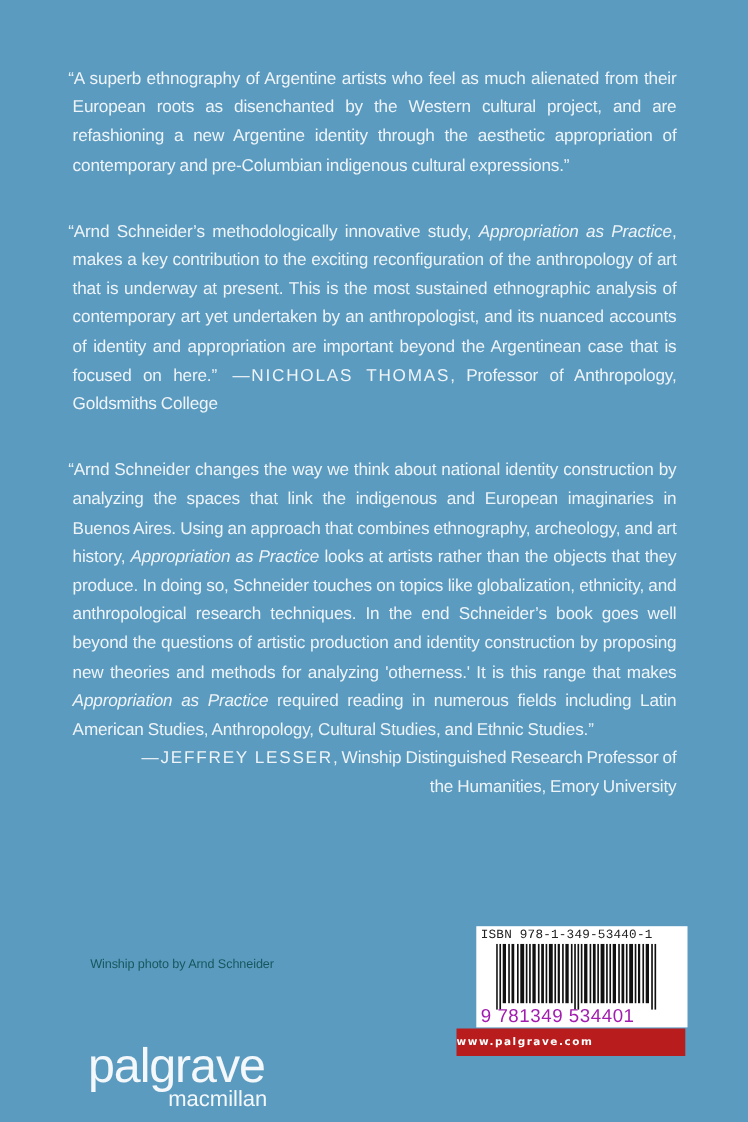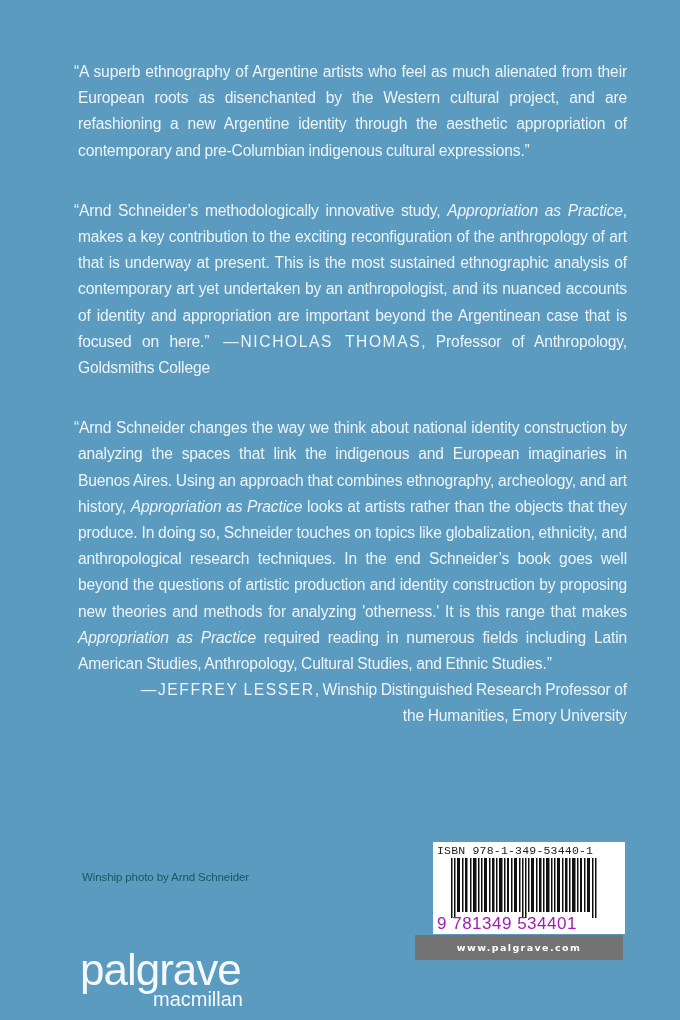--- a/index.html
+++ b/index.html
@@ -13,21 +13,20 @@
       position: relative;
       overflow: hidden;
       font-family: "Liberation Sans", "DejaVu Sans", sans-serif;
       color: #eef4f8;
     }
     .blurbs {
       position: absolute;
       left: 62px;
       top: 59px;
       width: 553px;
-      margin-left: 12px;
     }
     .blurb {
       font-size: 15.6px;
       line-height: 26.2px;
       text-align: justify;
       letter-spacing: -0.15px;
       word-spacing: -0.5px;
     }
     .blurb p {
       margin: 0;
@@ -112,27 +111,26 @@
       color: #a21caf;
       letter-spacing: 0.5px;
       white-space: nowrap;
     }
     .url-strip {
       position: absolute;
       left: 415px;
       top: 935px;
       width: 208px;
       height: 25px;
-      background: #737373;
+      background: #b91c1c;
       color: #ffffff;
       font-family: "DejaVu Sans", sans-serif;
       font-weight: bold;
       font-size: 9.5px;
       letter-spacing: 1.4px;
-      text-align: center;
       line-height: 25px;
     }
   </style>
 </head>
 <body>
 
 <div class="blurbs">
 
   <div class="blurb" id="blurb1">
     <p>“A superb ethnography of Argentine artists who feel as much alienated from their European roots as disenchanted by the Western cultural project, and are refashioning a new Argentine identity through the aesthetic appropriation of contemporary and pre-Columbian indigenous cultural expressions.”</p>

